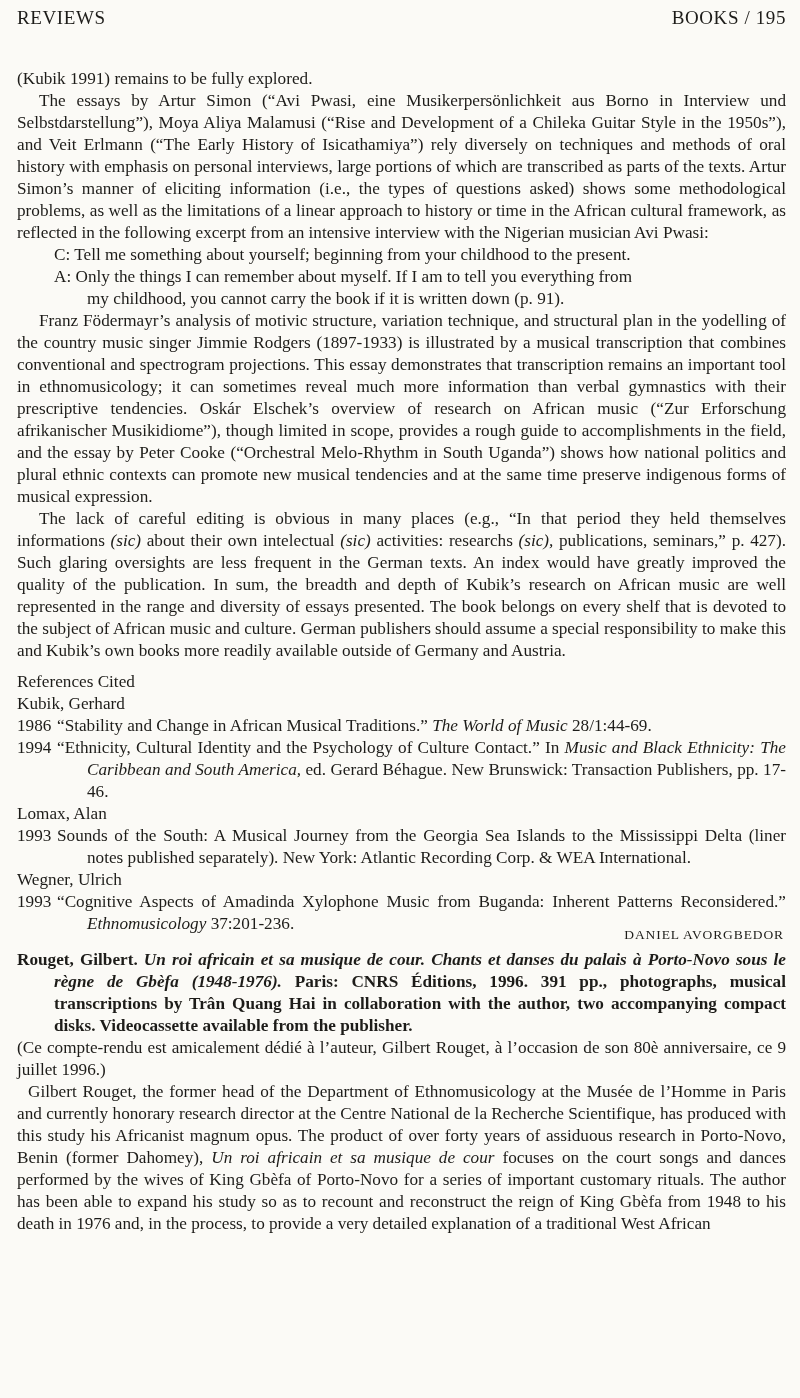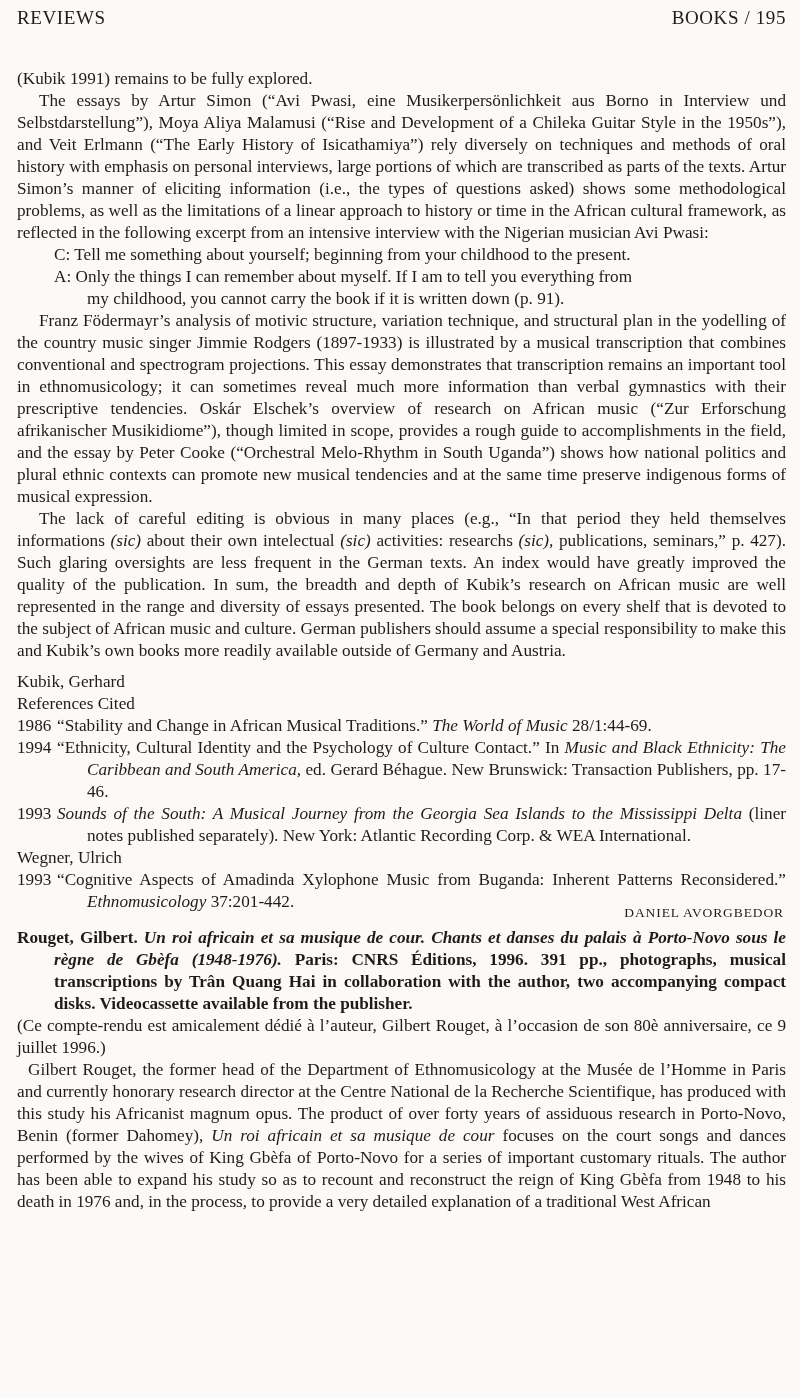--- a/index.html
+++ b/index.html
@@ -59,37 +59,38 @@
       <div>C: Tell me something about yourself; beginning from your childhood to the present.</div>
       <div>A: Only the things I can remember about myself. If I am to tell you everything from</div>
       <div class="excerpt-cont">my childhood, you cannot carry the book if it is written down (p. 91).</div>
     </div>
 
     <p class="indent">Franz Födermayr’s analysis of motivic structure, variation technique, and structural plan in the yodelling of the country music singer Jimmie Rodgers (1897-1933) is illustrated by a musical transcription that combines conventional and spectrogram projections. This essay demonstrates that transcription remains an important tool in ethnomusicology; it can sometimes reveal much more information than verbal gymnastics with their prescriptive tendencies. Oskár Elschek’s overview of research on African music (“Zur Erforschung afrikanischer Musikidiome”), though limited in scope, provides a rough guide to accomplishments in the field, and the essay by Peter Cooke (“Orchestral Melo-Rhythm in South Uganda”) shows how national politics and plural ethnic contexts can promote new musical tendencies and at the same time preserve indigenous forms of musical expression.</p>
 
     <p class="indent"><span>The lack of careful editing is obvious in many places (e.g., “In that period they held themselves informations </span><span style="font-style: italic;">(sic)</span><span> about their own intelectual </span><span style="font-style: italic;">(sic)</span><span> activities: researchs </span><span style="font-style: italic;">(sic),</span><span> publications, seminars,” p. 427). Such glaring oversights are less frequent in the German texts. An index would have greatly improved the quality of the publication. In sum, the breadth and depth of Kubik’s research on African music are well represented in the range and diversity of essays presented. The book belongs on every shelf that is devoted to the subject of African music and culture. German publishers should assume a special responsibility to make this and Kubik’s own books more readily available outside of Germany and Austria.</span></p>
 
     <div class="refs">
+      <div>References Cited</div>
+
       <div>Kubik, Gerhard</div>
-
-      <div>References Cited</div>
       <div class="ref-entry">
         <span class="ref-year">1986</span><span><span>“Stability and Change in African Musical Traditions.” </span><span style="font-style: italic;">The World of Music</span><span> 28/1:44-69.</span></span>
       </div>
       <div class="ref-entry">
         <span class="ref-year">1994</span><span><span>“Ethnicity, Cultural Identity and the Psychology of Culture Contact.” In </span><span style="font-style: italic;">Music and Black Ethnicity: The Caribbean and South America,</span><span> ed. Gerard Béhague. New Brunswick: Transaction Publishers, pp. 17-46.</span></span>
       </div>
 
+      <div>Lomax, Alan</div>
       <div class="ref-entry">
-        <span class="ref-year">1993</span><span><span style="font-style: italic; margin-top: 11px;">Sounds of the South: A Musical Journey from the Georgia Sea Islands to the Mississippi Delta</span><span> (liner notes published separately). New York: Atlantic Recording Corp. &amp; WEA International.</span></span>
+        <span class="ref-year">1993</span><span><span style=" margin-top: 11px;">Sounds of the South: A Musical Journey from the Georgia Sea Islands to the Mississippi Delta</span><span> (liner notes published separately). New York: Atlantic Recording Corp. &amp; WEA International.</span></span>
       </div>
 
       <div>Wegner, Ulrich</div>
       <div class="ref-entry">
-        <span class="ref-year">1993</span><span><span>“Cognitive Aspects of Amadinda Xylophone Music from Buganda: Inherent Patterns Reconsidered.” </span><span style="font-style: italic;">Ethnomusicology</span><span> 37:201-442.</span></span>
+        <span class="ref-year">1993</span><span><span>“Cognitive Aspects of Amadinda Xylophone Music from Buganda: Inherent Patterns Reconsidered.” </span><span style="font-style: italic;">Ethnomusicology</span><span> 37:201-236.</span></span>
       </div>
     </div>
 
     <div class="signature">DANIEL AVORGBEDOR</div>
 
     <div class="review-heading"><span>Rouget, Gilbert. </span><span style="font-style: italic;">Un roi africain et sa musique de cour. Chants et danses du palais à Porto-Novo sous le règne de Gbèfa (1948-1976).</span><span> Paris: CNRS Éditions, 1996. 391 pp., photographs, musical transcriptions by Trân Quang Hai in collaboration with the author, two accompanying compact disks. Videocassette available from the publisher.</span></div>
 
     <p class="dedication">(Ce compte-rendu est amicalement dédié à l’auteur, Gilbert Rouget, à l’occasion de son 80è anniversaire, ce 9 juillet 1996.)</p>
 
     <p class="intro"><span>Gilbert Rouget, the former head of the Department of Ethnomusicology at the Musée de l’Homme in Paris and currently honorary research director at the Centre National de la Recherche Scientifique, has produced with this study his Africanist magnum opus. The product of over forty years of assiduous research in Porto-Novo, Benin (former Dahomey), </span><span style="font-style: italic;">Un roi africain et sa musique de cour</span><span> focuses on the court songs and dances performed by the wives of King Gbèfa of Porto-Novo for a series of important customary rituals. The author has been able to expand his study so as to recount and reconstruct the reign of King Gbèfa from 1948 to his death in 1976 and, in the process, to provide a very detailed explanation of a traditional West African</span></p>

